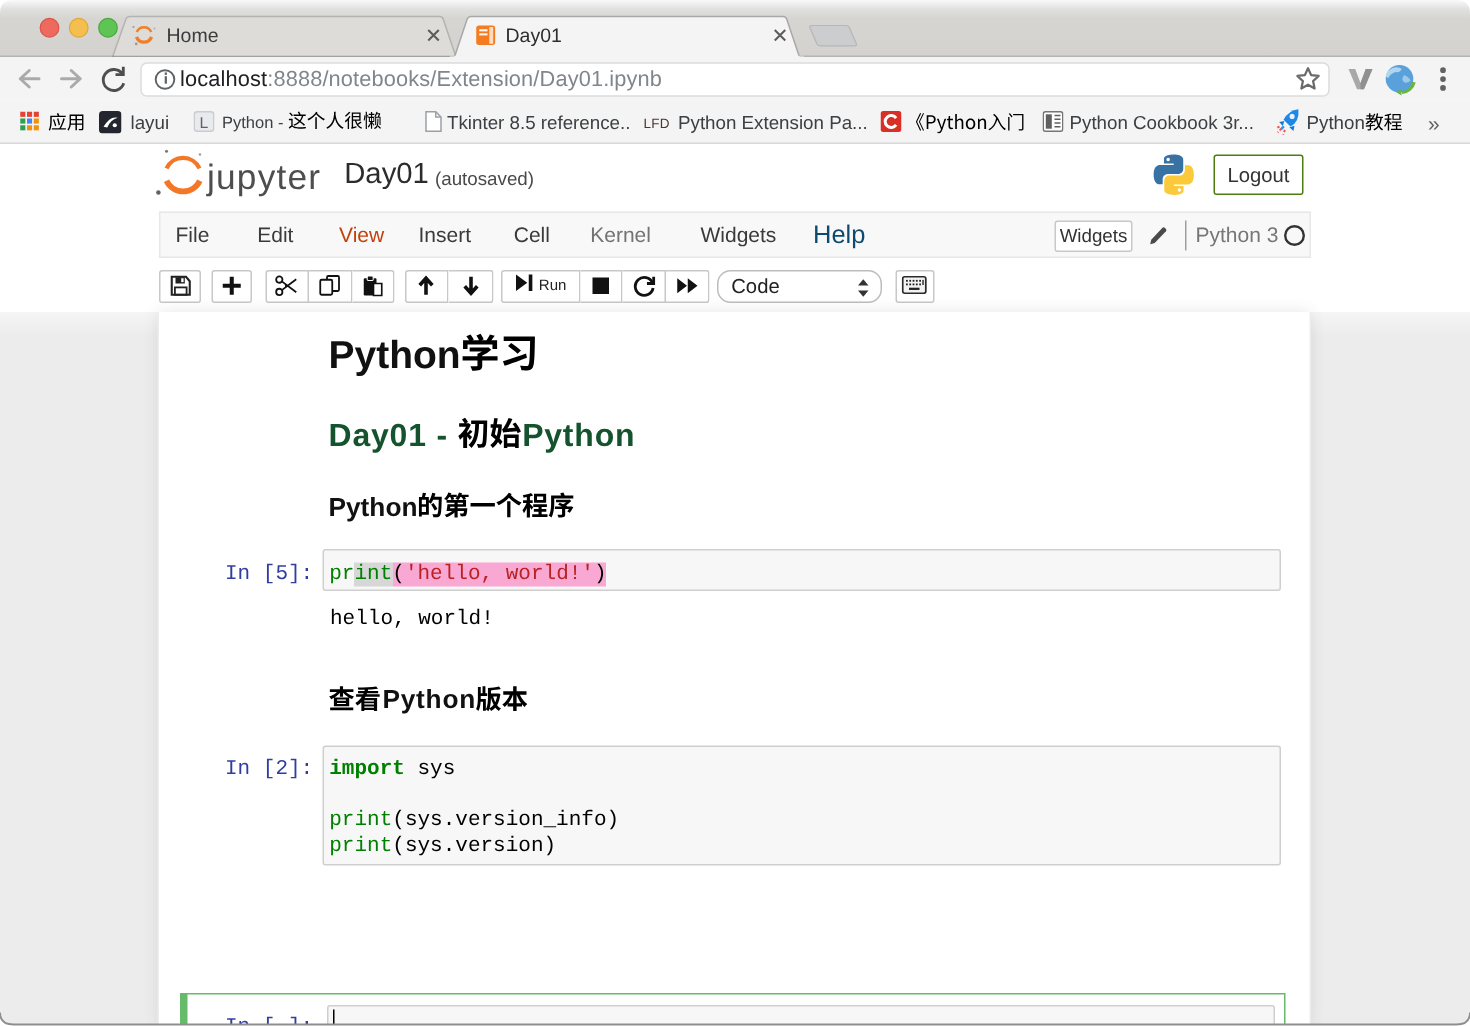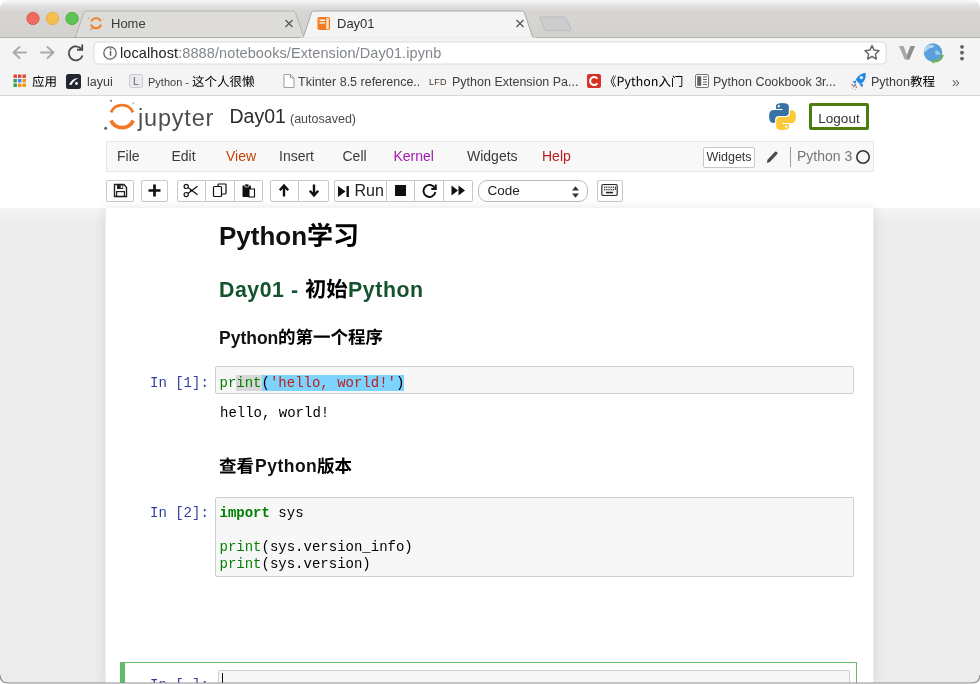--- a/index.html
+++ b/index.html
@@ -158,31 +158,31 @@
 <circle cx="30.3" cy="6" r="0.85" fill="#9e9e9e"></circle>
 <circle cx="2.6" cy="31.3" r="1.5" fill="#616262"></circle>
 </svg>
 <div class="abs" style="left:138px;top:102px;font-size:23.5px;color:#4e4e4e;letter-spacing:0.8px;line-height:32px">jupyter</div>
 <div class="abs" style="left:229.5px;top:105.5px;font-size:19.5px;color:#2c2c2c;line-height:21px">Day01</div>
 <div class="abs" style="left:290px;top:112px;font-size:12.5px;color:#494949">(autosaved)</div>
 <svg class="abs" style="left:768px;top:102px" width="29" height="29" viewBox="0 0 110 110">
 <path d="M54.3,4 C28.6,4 30.2,15.1 30.2,15.1 l0,11.5 24.5,0 0,3.5 -34.2,0 c0,0 -16.4,-1.9 -16.4,24 0,25.9 14.3,25 14.3,25 l8.6,0 0,-12 c0,0 -0.5,-14.3 14.1,-14.3 l24.3,0 c0,0 13.6,0.2 13.6,-13.2 l0,-22.2 C79,17.4 81.2,4 54.3,4 Z M40.8,11.8 a4.4,4.4 0 1 1 0,8.8 4.4,4.4 0 0 1 0,-8.8 Z" fill="#3872a3"></path>
 <path d="M55.7,106 c25.7,0 24.1,-11.1 24.1,-11.1 l0,-11.5 -24.5,0 0,-3.5 34.2,0 c0,0 16.4,1.9 16.4,-24 0,-25.9 -14.3,-25 -14.3,-25 l-8.6,0 0,12 c0,0 0.5,14.3 -14.1,14.3 l-24.3,0 c0,0 -13.6,-0.2 -13.6,13.2 l0,22.2 C31,92.6 28.8,106 55.7,106 Z M69.2,98.2 a4.4,4.4 0 1 1 0,-8.8 4.4,4.4 0 0 1 0,8.8 Z" fill="#fbc939"></path>
 </svg>
-<div class="abs" style="left:809px;top:103px;width:60px;height:27px;border:3px solid #4d7c0f;border-radius:2px;background:#fff;text-align:center;line-height:25px;font-size:13.5px;color:#333">Logout</div>
+<div class="abs" style="left:809px;top:103px;width:60px;height:27px;border:1px solid #4d7c0f;border-radius:2px;background:#fff;text-align:center;line-height:25px;font-size:13.5px;color:#333">Logout</div>
 
 <div class="abs" style="left:106px;top:141px;width:768px;height:31px;background:#f8f8f8;border:1px solid #e7e7e7"></div>
 <div class="abs" style="left:117px;top:141px;height:31px;line-height:31px;font-size:14px;color:#3a3a3a">File</div>
 <div class="abs" style="left:171.5px;top:141px;height:31px;line-height:31px;font-size:14px;color:#3a3a3a">Edit</div>
 <div class="abs" style="left:226px;top:141px;height:31px;line-height:31px;font-size:14px;color:#c2410c">View</div>
 <div class="abs" style="left:279px;top:141px;height:31px;line-height:31px;font-size:14px;color:#3a3a3a">Insert</div>
 <div class="abs" style="left:342.5px;top:141px;height:31px;line-height:31px;font-size:14px;color:#3a3a3a">Cell</div>
-<div class="abs" style="left:393.5px;top:141px;height:31px;line-height:31px;font-size:14px;color:#a21caf">Kernel</div>
+<div class="abs" style="left:393.5px;top:141px;height:31px;line-height:31px;font-size:14px;color:#737373">Kernel</div>
 <div class="abs" style="left:467px;top:141px;height:31px;line-height:31px;font-size:14px;color:#3a3a3a">Widgets</div>
-<div class="abs" style="left:542px;top:141px;height:24px;line-height:31px;font-size:14px;color:#b91c1c">Help</div>
+<div class="abs" style="left:542px;top:141px;height:24px;line-height:31px;font-size:17px;color:#0c4a6e">Help</div>
 
 <div class="abs" style="left:703px;top:146.5px;width:52px;height:21px;border:1px solid #c8c8c8;border-radius:2px;background:#fff;text-align:center;line-height:19px;font-size:12.5px;color:#333">Widgets</div>
 <svg class="abs" style="left:765px;top:148px" width="14" height="17" viewBox="0 0 14 17">
 <path d="M2.5,11.8 L10,3.8 Q10.7,3.1 11.5,3.8 L12.3,4.6 Q13,5.3 12.3,6.1 L4.8,14 L1.8,14.9 Z" fill="#4a4a4a"></path>
 </svg>
 <div class="abs" style="left:790px;top:147px;width:1px;height:20px;background:#9e9e9e"></div>
 <div class="abs" style="left:797px;top:141px;height:31px;line-height:31px;font-size:14px;color:#767676">Python 3</div>
 <svg class="abs" style="left:855px;top:148.5px" width="16" height="16" viewBox="0 0 16 16">
       <circle cx="8" cy="8" r="6.2" fill="none" stroke="#333" stroke-width="1.6"></circle>
     </svg>
@@ -228,21 +228,21 @@
       <svg style="display:block;margin:2px auto 0" width="14" height="15" viewBox="0 0 14 15">
         <path d="M7,13.5 V4 M2.8,7.2 L7,2.5 L11.2,7.2" fill="none" stroke="#111" stroke-width="2.4"></path>
       </svg>
     </div>
 <div class="abs" style="left:299px;top:180px;width:30px;height:22px;background:#fff;border:1px solid #c8c8c8;border-radius:2px;border-left:none;border-radius:0 2px 2px 0">
       <svg style="display:block;margin:2px auto 0" width="14" height="15" viewBox="0 0 14 15">
         <path d="M7,1.5 V11 M2.8,7.8 L7,12.5 L11.2,7.8" fill="none" stroke="#111" stroke-width="2.4"></path>
       </svg>
     </div>
 <div class="abs" style="left:334px;top:180px;width:53px;height:22px;background:#fff;border:1px solid #c8c8c8;border-radius:2px;border-radius:2px 0 0 2px">
-      <div style="text-align:center;font-size:16px;color:#222;line-height:20px"><svg style="display:inline-block;vertical-align:-2px" width="13" height="13" viewBox="0 0 13 13">
+      <div style="text-align:center;font-size:10px;color:#222;line-height:20px"><svg style="display:inline-block;vertical-align:-2px" width="13" height="13" viewBox="0 0 13 13">
           <path d="M1,1 L8.5,6.5 L1,12 Z" fill="#111"></path>
           <rect x="9.5" y="1" width="2.4" height="11" fill="#111"></rect>
         </svg> Run</div>
     </div>
 <div class="abs" style="left:387px;top:180px;width:28.3px;height:22px;background:#fff;border:1px solid #c8c8c8;border-radius:2px;border-left:none;border-radius:0">
       <svg style="display:block;margin:2px auto 0" width="13" height="15" viewBox="0 0 13 15">
         <rect x="1" y="2" width="11" height="11" fill="#111"></rect>
       </svg>
     </div>
 <div class="abs" style="left:415.3px;top:180px;width:29px;height:22px;background:#fff;border:1px solid #c8c8c8;border-radius:2px;border-left:none;border-radius:0">
@@ -285,23 +285,23 @@
 <div class="abs" style="left:105px;top:208px;width:769px;height:476px;background:#fff;border-left:1px solid rgba(0,0,0,0.07);border-right:1px solid rgba(0,0,0,0.07);box-shadow:0 0 10px rgba(60,60,60,0.12)"></div>
 <div class="abs" style="left:219px;top:221px;font-size:26px;font-weight:bold;color:#111;line-height:30px">Python<svg width="52" height="27" viewBox="0 0 52 27" style="vertical-align:-4.1px;">
         <path d="M11.3 13.9V15.5H1.4V18.4H11.3V21.7C11.3 22.0 11.2 22.1 10.7 22.1C10.1 22.2 8.2 22.2 6.6 22.1C7.0 22.9 7.6 24.2 7.8 25.1C10.0 25.1 11.7 25.0 12.9 24.6C14.1 24.2 14.5 23.3 14.5 21.7V18.4H24.7V15.5H14.5V15.0C16.8 14.0 18.9 12.5 20.5 11.1L18.5 9.5L17.8 9.7H6.1V12.4H14.3C13.4 12.9 12.3 13.5 11.3 13.9ZM10.6 1.6C11.3 2.6 12.0 3.9 12.3 4.9H7.9L8.9 4.4C8.5 3.5 7.5 2.1 6.6 1.0L3.9 2.2C4.5 3.0 5.3 4.0 5.7 4.9H1.7V10.7H4.7V7.7H21.3V10.7H24.4V4.9H20.6C21.3 4.0 22.1 3.0 22.8 1.9L19.6 1.0C19.0 2.2 18.1 3.7 17.3 4.9H13.9L15.4 4.3C15.1 3.2 14.2 1.7 13.4 0.5ZM31.7 8.7C33.8 10.2 36.7 12.6 38.1 13.9L40.3 11.6C38.8 10.2 35.8 8.1 33.8 6.6ZM28.3 18.8 29.4 21.9C33.5 20.5 39.2 18.5 44.3 16.5L43.7 13.6C38.2 15.6 32.1 17.7 28.3 18.8ZM28.8 2.3V5.3H46.4C46.2 15.9 46.1 20.6 45.2 21.6C44.9 21.9 44.6 22.0 44.0 22.0C43.2 22.0 41.6 22.0 39.6 21.9C40.1 22.7 40.6 24.0 40.6 24.9C42.3 24.9 44.2 25.0 45.4 24.8C46.6 24.6 47.3 24.3 48.1 23.1C49.2 21.6 49.4 17.2 49.6 3.9C49.6 3.5 49.6 2.3 49.6 2.3Z" fill="#000"></path>
       </svg></div>
 <div class="abs" style="left:219px;top:277.5px;font-size:21.3px;font-weight:bold;color:#14532d;line-height:24px;letter-spacing:0.55px">Day01 - <svg width="43" height="22" viewBox="0 0 43 22" style="vertical-align:-3.3px;">
         <path d="M9.1 2.3V4.7H11.8C11.7 11.1 10.9 15.9 7.3 18.6C7.9 19.0 9.0 20.1 9.3 20.6C13.1 17.3 14.1 12.1 14.4 4.7H17.3C17.1 13.6 16.9 17.0 16.4 17.7C16.1 18.1 15.9 18.1 15.5 18.1C15.0 18.1 14.0 18.1 12.9 18.0C13.3 18.7 13.6 19.8 13.7 20.5C14.8 20.5 16.0 20.5 16.8 20.4C17.6 20.3 18.1 20.0 18.6 19.2C19.4 18.0 19.6 14.3 19.8 3.6C19.8 3.2 19.8 2.3 19.8 2.3ZM3.0 1.7C3.6 2.4 4.3 3.5 4.7 4.2H1.1V6.5H5.7C4.5 8.9 2.4 11.3 0.5 12.6C0.9 13.1 1.5 14.5 1.7 15.2C2.4 14.6 3.1 14.0 3.8 13.2V20.6H6.4V13.0C7.1 13.8 7.8 14.7 8.2 15.4L9.7 13.4L7.9 11.7C8.5 11.1 9.2 10.5 10.0 9.8L8.4 8.5C8.0 9.1 7.3 9.9 6.8 10.5L6.4 10.2V9.9C7.4 8.4 8.2 6.8 8.9 5.2L7.5 4.2L7.1 4.2H5.6L7.0 3.3C6.6 2.6 5.8 1.4 5.0 0.5ZM30.9 11.7V20.6H33.2V19.8H38.4V20.6H40.8V11.7ZM33.2 17.5V14.0H38.4V17.5ZM30.5 10.5C31.3 10.2 32.4 10.1 39.5 9.5C39.7 10.0 39.9 10.5 40.1 10.9L42.3 9.7C41.6 8.0 40.2 5.5 38.7 3.7L36.7 4.7C37.3 5.4 37.9 6.3 38.4 7.2L33.3 7.6C34.5 5.8 35.7 3.6 36.6 1.4L34.0 0.7C33.1 3.3 31.5 6.1 31.0 6.8C30.5 7.5 30.1 8.0 29.7 8.1C30.0 8.8 30.4 10.0 30.5 10.5ZM25.8 7.2H27.2C27.0 9.2 26.7 11.0 26.2 12.6L24.9 11.5C25.2 10.2 25.5 8.7 25.8 7.2ZM22.3 12.3C23.2 13.1 24.3 14.0 25.3 14.9C24.4 16.6 23.3 17.8 21.9 18.6C22.4 19.1 23.1 20.0 23.4 20.6C24.9 19.6 26.1 18.4 27.0 16.7C27.6 17.4 28.1 18.0 28.5 18.6L30.0 16.5C29.6 15.8 28.9 15.1 28.1 14.3C29.0 11.9 29.5 8.9 29.6 5.0L28.2 4.8L27.8 4.9H26.2C26.5 3.5 26.6 2.2 26.8 0.9L24.4 0.8C24.3 2.0 24.1 3.5 23.9 4.9H22.1V7.2H23.5C23.1 9.1 22.7 10.9 22.3 12.3Z" fill="#000"></path>
       </svg>Python</div>
 <div class="abs" style="left:219px;top:327.5px;font-size:17.5px;font-weight:bold;color:#111;line-height:20px">Python<svg width="106" height="18" viewBox="0 0 106 18" style="vertical-align:-2.6px;">
         <path d="M9.4 8.3C10.2 9.6 11.3 11.3 11.8 12.4L13.6 11.3C13.1 10.3 11.9 8.6 11.0 7.4ZM10.2 0.5C9.7 2.6 8.9 4.7 7.9 6.2V3.4H5.2C5.5 2.6 5.8 1.7 6.1 0.9L3.8 0.5C3.7 1.4 3.5 2.5 3.3 3.4H1.3V16.4H3.2V15.2H7.9V6.9C8.3 7.2 8.9 7.7 9.2 7.9C9.8 7.2 10.3 6.2 10.8 5.2H14.5C14.4 11.4 14.1 14.0 13.6 14.6C13.4 14.8 13.2 14.9 12.8 14.9C12.4 14.9 11.3 14.9 10.2 14.8C10.6 15.3 10.9 16.2 10.9 16.8C11.9 16.8 13.0 16.9 13.7 16.8C14.4 16.6 14.9 16.4 15.3 15.8C16.1 14.9 16.3 12.1 16.5 4.2C16.5 3.9 16.5 3.2 16.5 3.2H11.6C11.8 2.5 12.1 1.7 12.3 1.0ZM3.2 5.2H6.0V8.1H3.2ZM3.2 13.3V9.9H6.0V13.3ZM28.0 0.4C27.5 1.9 26.7 3.5 25.6 4.5C26.1 4.7 26.8 5.1 27.3 5.4H23.1L24.8 4.8C24.7 4.4 24.4 3.9 24.2 3.4H26.5V1.9H22.4C22.6 1.6 22.7 1.2 22.9 0.9L20.9 0.4C20.4 2.0 19.3 3.6 18.1 4.6C18.5 4.8 19.2 5.1 19.7 5.4V7.1H25.0V8.1H20.3C20.2 9.6 19.9 11.4 19.7 12.6H23.4C22.1 13.8 20.2 14.7 18.4 15.2C18.8 15.6 19.4 16.4 19.7 16.9C21.6 16.2 23.5 15.0 25.0 13.6V17.0H27.1V12.6H31.3C31.2 13.6 31.1 14.1 30.9 14.2C30.7 14.4 30.6 14.4 30.3 14.4C30.0 14.4 29.2 14.4 28.5 14.3C28.8 14.8 29.1 15.6 29.1 16.2C30.0 16.3 30.8 16.3 31.3 16.2C31.9 16.2 32.3 16.0 32.6 15.6C33.1 15.1 33.3 14.0 33.5 11.6C33.5 11.4 33.5 10.9 33.5 10.9H27.1V9.9H32.7V5.4H30.9L32.7 4.7C32.5 4.3 32.3 3.8 31.9 3.4H34.4V1.9H29.7C29.8 1.5 29.9 1.2 30.0 0.9ZM22.2 9.9H25.0V10.9H22.0ZM27.1 7.1H30.6V8.1H27.1ZM20.0 5.4C20.5 4.8 21.1 4.2 21.6 3.4H22.1C22.5 4.1 22.8 4.9 23.0 5.4ZM27.5 5.4C28.0 4.9 28.5 4.2 28.9 3.4H29.6C30.1 4.1 30.7 4.8 30.9 5.4ZM35.7 7.4V9.7H51.9V7.4ZM60.1 6.2V16.9H62.3V6.2ZM61.2 0.5C59.4 3.5 56.2 5.6 52.9 6.9C53.5 7.5 54.1 8.3 54.4 8.9C57.0 7.8 59.4 6.1 61.3 3.9C64.0 6.7 66.2 8.0 68.1 9.0C68.5 8.3 69.1 7.5 69.7 7.0C67.7 6.2 65.3 4.9 62.6 2.2L63.1 1.4ZM80.0 3.0H84.1V5.4H80.0ZM78.0 1.2V7.1H86.1V1.2ZM77.9 11.4V13.2H81.0V14.8H76.8V16.6H87.0V14.8H83.1V13.2H86.2V11.4H83.1V10.0H86.6V8.2H77.5V10.0H81.0V11.4ZM76.0 0.7C74.6 1.3 72.5 1.8 70.5 2.2C70.7 2.6 71.0 3.3 71.1 3.8C71.8 3.7 72.5 3.6 73.2 3.4V5.5H70.7V7.4H73.0C72.3 9.1 71.3 11.0 70.3 12.1C70.7 12.7 71.1 13.5 71.3 14.1C72.0 13.2 72.7 12.0 73.2 10.7V17.0H75.3V10.1C75.7 10.7 76.1 11.4 76.3 11.9L77.5 10.2C77.2 9.8 75.7 8.3 75.3 7.9V7.4H77.1V5.5H75.3V3.0C76.0 2.8 76.7 2.6 77.4 2.3ZM94.0 8.3C94.8 8.7 95.8 9.1 96.7 9.6H91.9V11.4H96.7V14.8C96.7 15.0 96.6 15.1 96.2 15.1C95.9 15.1 94.7 15.1 93.6 15.1C93.9 15.6 94.2 16.4 94.3 17.0C95.8 17.0 97.0 17.0 97.8 16.7C98.6 16.4 98.8 15.9 98.8 14.8V11.4H101.3C101.0 12.0 100.6 12.6 100.2 13.0L101.9 13.8C102.7 12.8 103.5 11.4 104.2 10.1L102.7 9.5L102.4 9.6H100.0L100.1 9.4L99.3 9.0C100.6 8.1 101.9 7.1 102.9 6.0L101.6 5.0L101.1 5.1H92.7V6.8H99.4C98.8 7.3 98.2 7.8 97.5 8.1C96.7 7.8 95.9 7.4 95.2 7.1ZM95.5 0.9 96.1 2.3H89.4V7.1C89.4 9.7 89.3 13.4 87.8 15.9C88.3 16.1 89.2 16.7 89.6 17.0C91.2 14.3 91.5 10.0 91.5 7.1V4.3H104.2V2.3H98.5C98.3 1.7 97.9 1.0 97.6 0.4Z" fill="#000"></path>
       </svg></div>
-<div class="abs mono" style="left:150px;top:374.6px;font-size:14px;color:#303F9F">In [1]:</div>
+<div class="abs mono" style="left:150px;top:374.6px;font-size:14px;color:#303F9F">In [5]:</div>
 <div class="abs" style="left:215px;top:366px;width:639px;height:28px;background:#f7f7f7;border:1px solid #cfcfcf;border-radius:2px"></div>
-<div class="abs mono" style="left:219.5px;top:374.5px;font-size:14px;color:#000"><span style="color:#008000">pr<span style="background:#d7d7d7">int</span></span><span style="background:#7dd3fc">(<span style="color:#BA2121">'hello, world!'</span>)</span></div>
+<div class="abs mono" style="left:219.5px;top:374.5px;font-size:14px;color:#000"><span style="color:#008000">pr<span style="background:#d7d7d7">int</span></span><span style="background:#f9a8d4">(<span style="color:#BA2121">'hello, world!'</span>)</span></div>
 <div class="abs mono" style="left:220px;top:404.5px;font-size:14px;color:#000">hello, world!</div>
 <div class="abs" style="left:219px;top:456px;font-size:17.5px;font-weight:bold;color:#111;line-height:20px;letter-spacing:0.5px"><svg width="36" height="18" viewBox="0 0 36 18" style="vertical-align:-2.6px;">
         <path d="M5.7 11.6H11.6V12.4H5.7ZM5.7 9.3H11.6V10.2H5.7ZM1.1 14.6V16.5H16.5V14.6ZM7.6 0.5V2.5H0.9V4.3H5.6C4.3 5.7 2.4 6.8 0.4 7.4C0.9 7.8 1.5 8.6 1.8 9.1C2.4 8.9 3.0 8.6 3.6 8.2V13.8H13.8V8.1C14.4 8.5 15.0 8.7 15.7 9.0C16.0 8.5 16.6 7.7 17.0 7.3C15.1 6.7 13.1 5.6 11.7 4.3H16.6V2.5H9.7V0.5ZM4.0 8.0C5.4 7.1 6.7 6.0 7.6 4.8V7.5H9.7V4.8C10.8 6.0 12.1 7.1 13.5 8.0ZM23.9 11.9H30.3V12.7H23.9ZM23.9 10.6V9.9H30.3V10.6ZM23.9 14.0H30.3V14.8H23.9ZM31.8 0.6C28.8 1.1 23.8 1.3 19.5 1.3C19.7 1.7 19.8 2.4 19.9 2.9C21.2 2.9 22.7 2.9 24.2 2.8L24.0 3.6H19.7V5.1H23.4L23.1 5.9H18.4V7.5H22.2C21.1 9.2 19.7 10.7 17.9 11.7C18.3 12.1 18.9 12.8 19.2 13.3C20.2 12.7 21.2 12.0 21.9 11.2V17.0H23.9V16.4H30.3V17.0H32.4V8.3H24.2L24.6 7.5H34.1V5.9H25.4L25.7 5.1H33.1V3.6H26.2L26.5 2.7C28.9 2.6 31.2 2.4 33.0 2.1Z" fill="#000"></path>
       </svg>Python<svg width="36" height="18" viewBox="0 0 36 18" style="vertical-align:-2.6px;">
         <path d="M1.6 1.0V7.8C1.6 10.3 1.5 13.6 0.4 15.8C0.9 16.0 1.6 16.7 1.9 17.0C2.9 15.4 3.3 13.1 3.4 10.8H5.0V16.9H6.9V9.0H3.5L3.5 7.8V7.0H7.8V5.2H6.6V0.5H4.7V5.2H3.5V1.0ZM14.4 7.3C14.1 8.7 13.7 10.0 13.2 11.1C12.6 9.9 12.1 8.6 11.8 7.3ZM8.3 1.6V7.5C8.3 10.0 8.2 13.7 6.9 16.0C7.4 16.2 8.2 16.8 8.6 17.2C8.9 16.6 9.1 16.1 9.3 15.5C9.7 15.9 10.2 16.6 10.4 17.0C11.5 16.4 12.4 15.7 13.2 14.8C13.9 15.7 14.7 16.4 15.6 17.0C15.9 16.5 16.6 15.7 17.0 15.4C16.0 14.8 15.1 14.0 14.4 13.1C15.5 11.2 16.2 8.7 16.6 5.6L15.3 5.3L15.0 5.4H10.3V3.3C12.6 3.1 14.9 2.9 16.9 2.4L15.7 0.6C13.8 1.1 10.9 1.4 8.3 1.6ZM12.1 12.9C11.3 13.9 10.4 14.7 9.4 15.2C10.1 13.0 10.3 10.4 10.3 8.2C10.8 9.9 11.3 11.5 12.1 12.9ZM25.1 6.1V11.9H21.9C23.2 10.2 24.2 8.2 25.0 6.1ZM27.4 6.1H27.4C28.2 8.2 29.2 10.2 30.5 11.9H27.4ZM25.1 0.5V3.9H18.5V6.1H22.9C21.8 8.7 20.0 11.3 17.9 12.7C18.4 13.1 19.1 13.8 19.5 14.3C20.2 13.8 20.8 13.2 21.4 12.4V14.0H25.1V17.0H27.4V14.0H31.0V12.5C31.6 13.2 32.2 13.8 32.8 14.3C33.2 13.7 34.0 12.9 34.5 12.4C32.5 11.0 30.7 8.6 29.6 6.1H34.0V3.9H27.4V0.5Z" fill="#000"></path>
       </svg></div>
 <div class="abs mono" style="left:150px;top:504.5px;font-size:14px;color:#303F9F">In [2]:</div>
 <div class="abs" style="left:215px;top:497px;width:639px;height:80px;background:#f7f7f7;border:1px solid #cfcfcf;border-radius:2px"></div>
 <div class="abs mono" style="left:219.5px;top:504.5px;font-size:14px;line-height:17.33px;color:#000"><span style="color:#008000;font-weight:bold">import</span> sys<br>&nbsp;<br><span style="color:#008000">print</span>(sys.version_info)<br><span style="color:#008000">print</span>(sys.version)</div>
 <div class="abs" style="left:120px;top:662px;width:737px;height:22px;border:1px solid #66bb6a;border-left:5px solid #66bb6a;background:#fff"></div>

